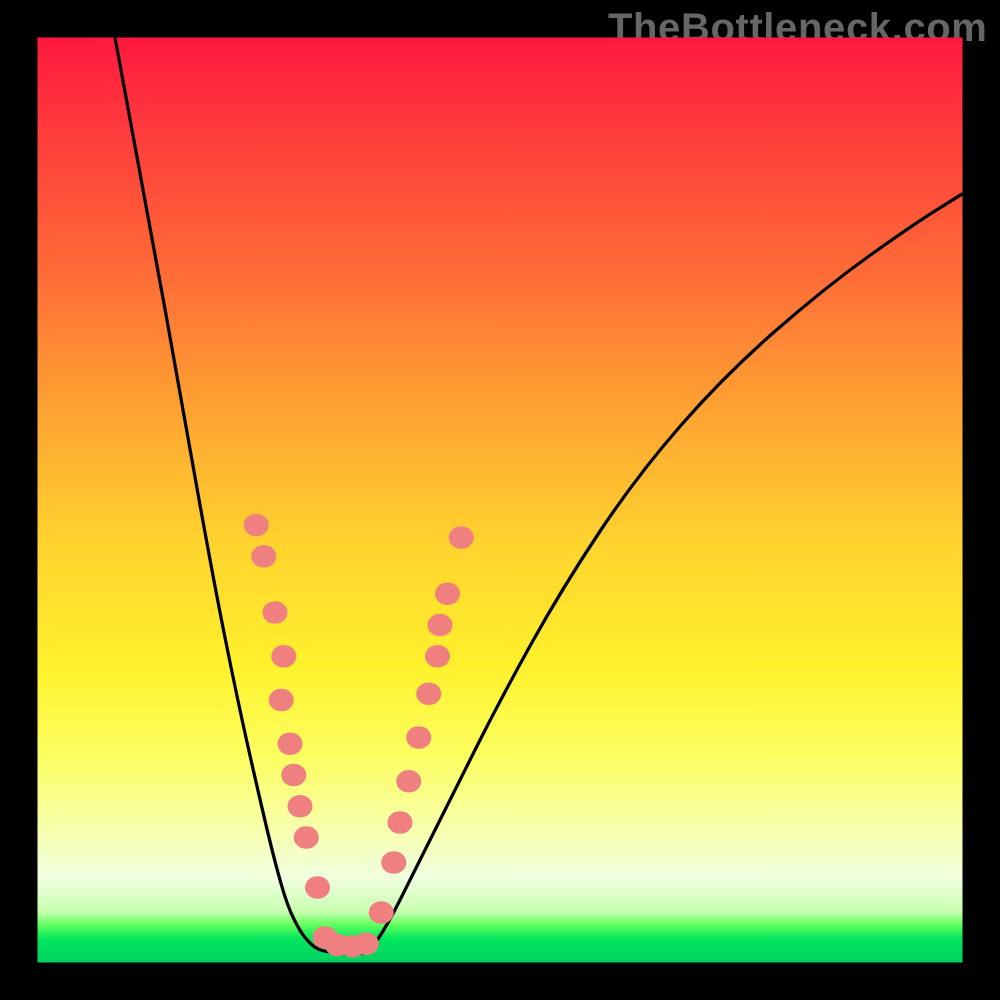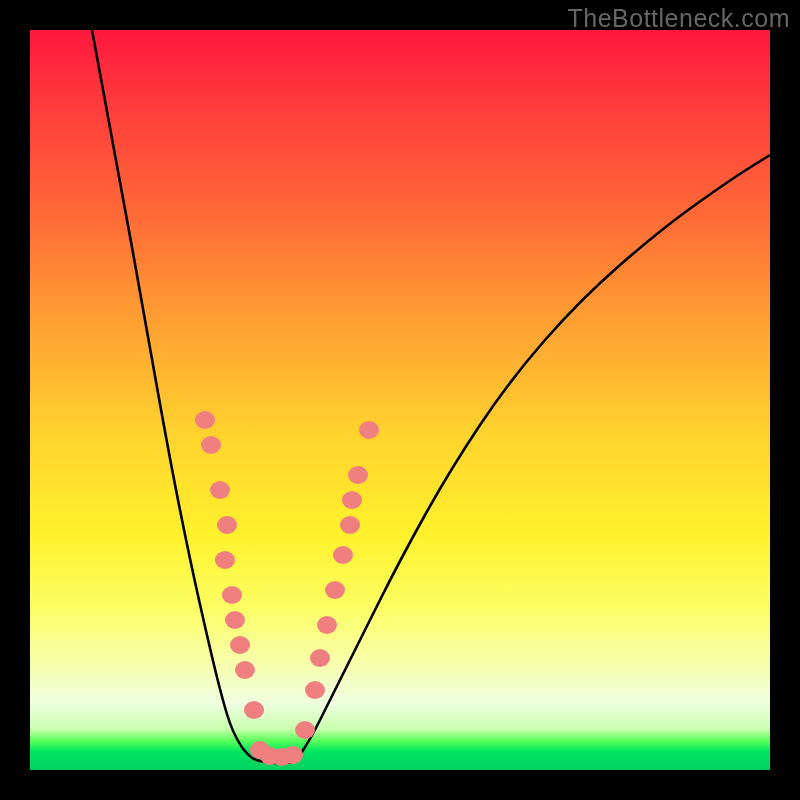--- a/index.html
+++ b/index.html
@@ -45,22 +45,22 @@
       #5cff5c 96%,
       #00e65e 97.5%,
       #00d162 100%
     );
   }
   .watermark {
     position: absolute;
     top: 4px;
     right: 10px;
     color: #666;
-    font-size: 25px;
-    font-weight: 400;
+    font-size: 32px;
+    font-weight: 700;
     letter-spacing: 0.5px;
   }
   svg.curve {
     position: absolute;
     inset: 0;
     width: 740px;
     height: 740px;
     overflow: visible;
   }
   .marker {

